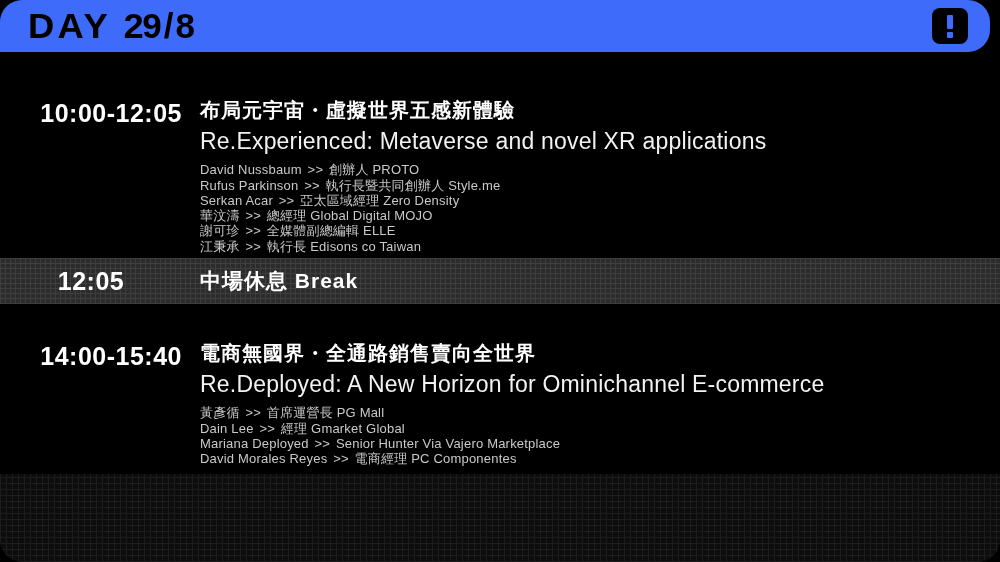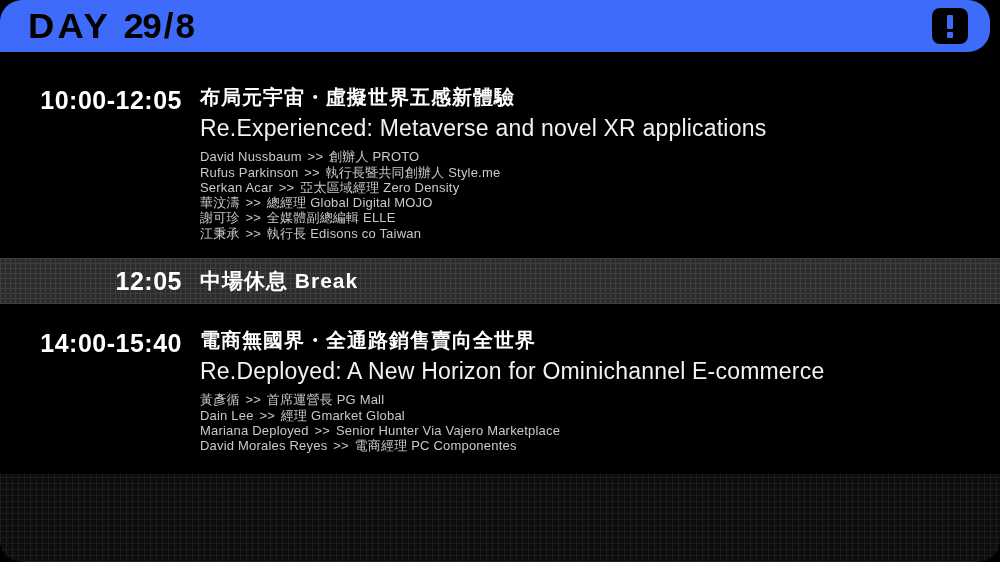--- a/index.html
+++ b/index.html
@@ -75,20 +75,21 @@
     position: absolute;
     left: 0; top: 52px;
     width: 1000px; height: 510px;
     background: #000;
   }
 
   .session {
     position: absolute;
     left: 0; width: 1000px;
     display: flex;
+    margin-top: 13px;
   }
   .session .time {
     width: 200px;
     flex: 0 0 200px;
     text-align: right;
     padding-right: 18px;
     color: #ffffff;
     font-size: 25px;
     font-weight: bold;
     letter-spacing: 0.5px;
@@ -130,21 +131,21 @@
     display: flex;
     align-items: center;
     background-color: #2c2c2c;
     background-image:
       repeating-linear-gradient(0deg,  #3e3e3e 0px, #3e3e3e 1px, transparent 1px, transparent 5px),
       repeating-linear-gradient(90deg, #3e3e3e 0px, #3e3e3e 1px, transparent 1px, transparent 5px);
   }
   .break-row .time {
     width: 200px;
     flex: 0 0 200px;
-    text-align: right;
+    text-align: center;
     padding-right: 18px;
     color: #ffffff;
     font-size: 25px;
     font-weight: bold;
     letter-spacing: 0.5px;
   }
   .break-row .break-title {
     color: #ffffff;
     font-size: 21px;
     font-weight: bold;

